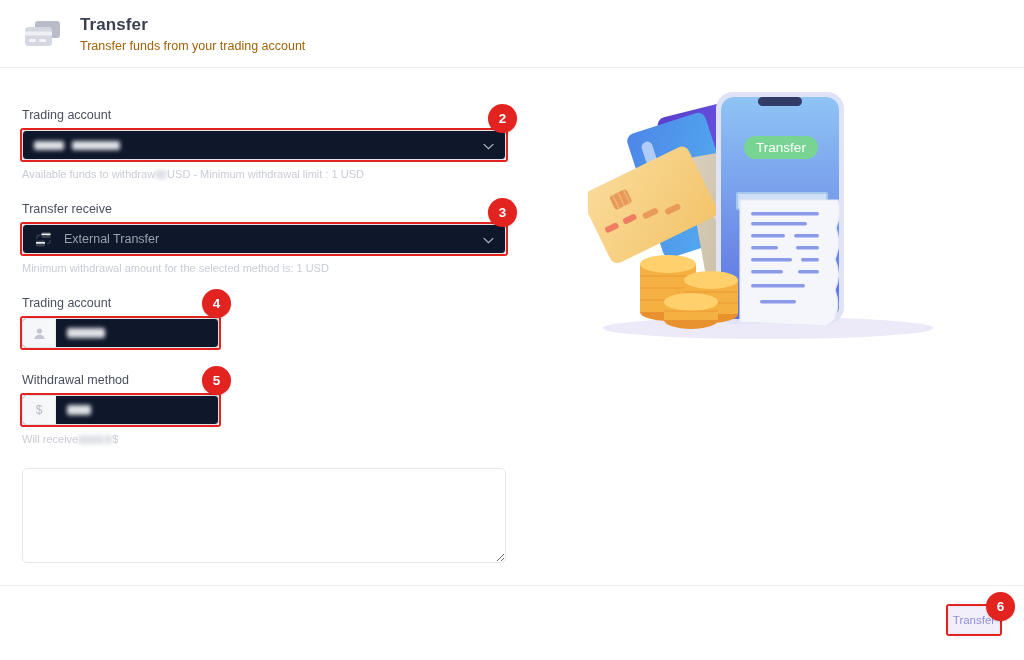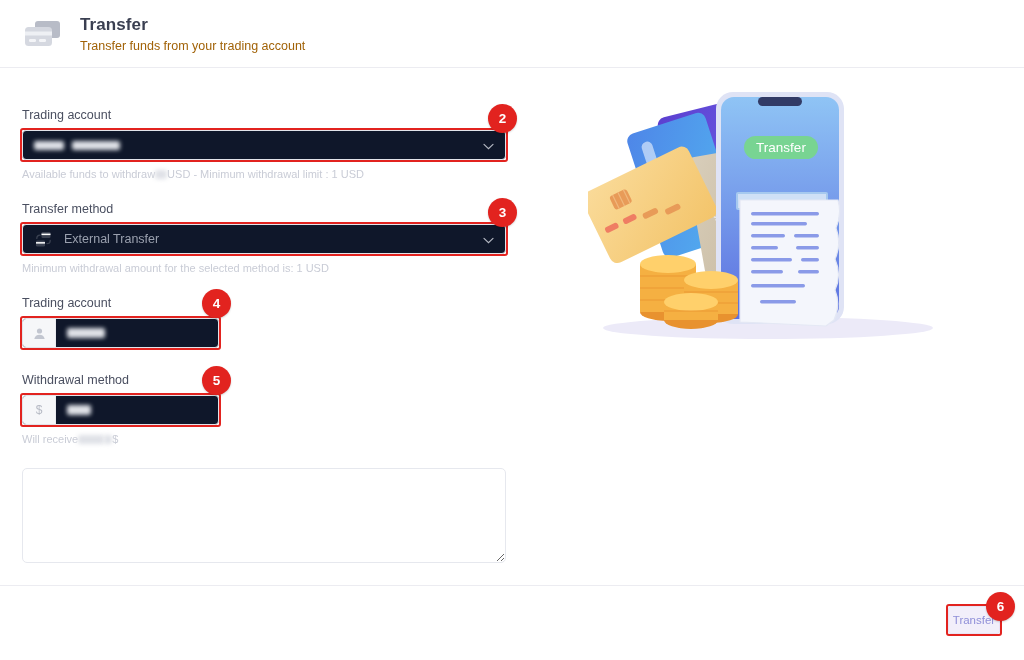--- a/index.html
+++ b/index.html
@@ -138,21 +138,21 @@
       <div class="badge" style="left:466px; top:-3px;">2</div>
 
       <div class="helper">
         <span>Available funds to withdraw</span>
         <span class="blur-chip" style="width:12px;"></span>
         <span>USD - Minimum withdrawal limit : 1 USD</span>
       </div>
     </div>
 
     <div class="field" style="margin-top:20px;">
-      <span class="label">Transfer method</span>
+      <span class="label">Transfer receive</span>
 
       <div class="control">
         <span style="padding-left:11px; display:flex; align-items:center;">
           <svg width="19" height="17" viewBox="0 0 19 17">
             <rect x="7.5" y="1" width="9" height="6" rx="1.3" fill="#3b4252"></rect>
             <rect x="7.5" y="2.6" width="9" height="1.5" fill="#fff"></rect>
             <rect x="2" y="9.5" width="9" height="6" rx="1.3" fill="#3b4252"></rect>
             <rect x="2" y="11.1" width="9" height="1.5" fill="#fff"></rect>
             <path d="M6 4.2a3.2 3.2 0 00-3.2 3.2" stroke="#3b4252" stroke-width="1.3" fill="none" stroke-linecap="round"></path>
             <path d="M13 12.6a3.2 3.2 0 003.2-3.2" stroke="#3b4252" stroke-width="1.3" fill="none" stroke-linecap="round"></path>

